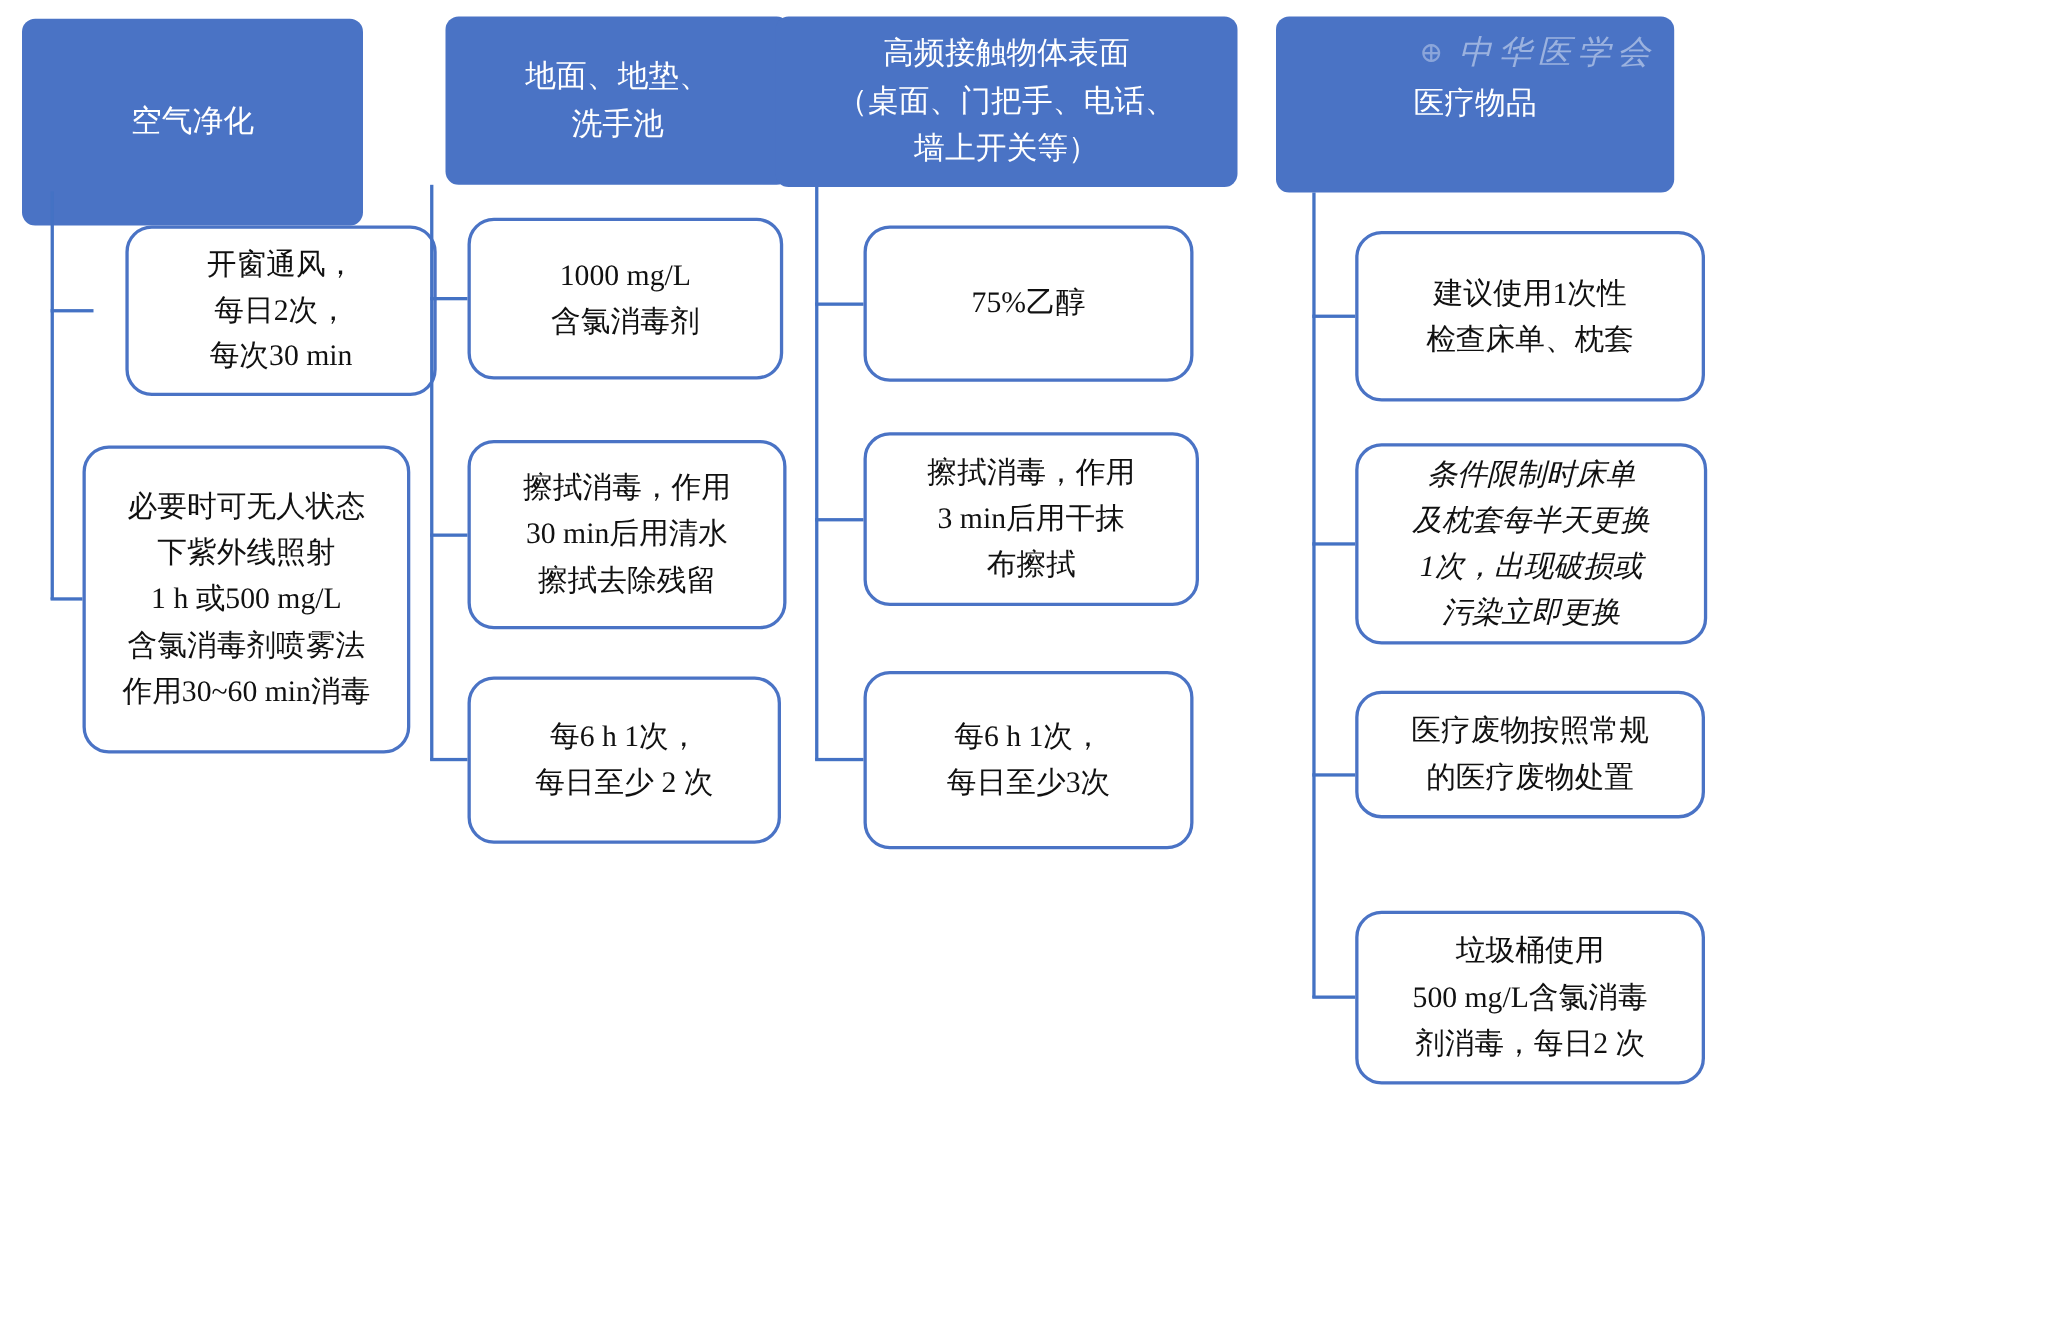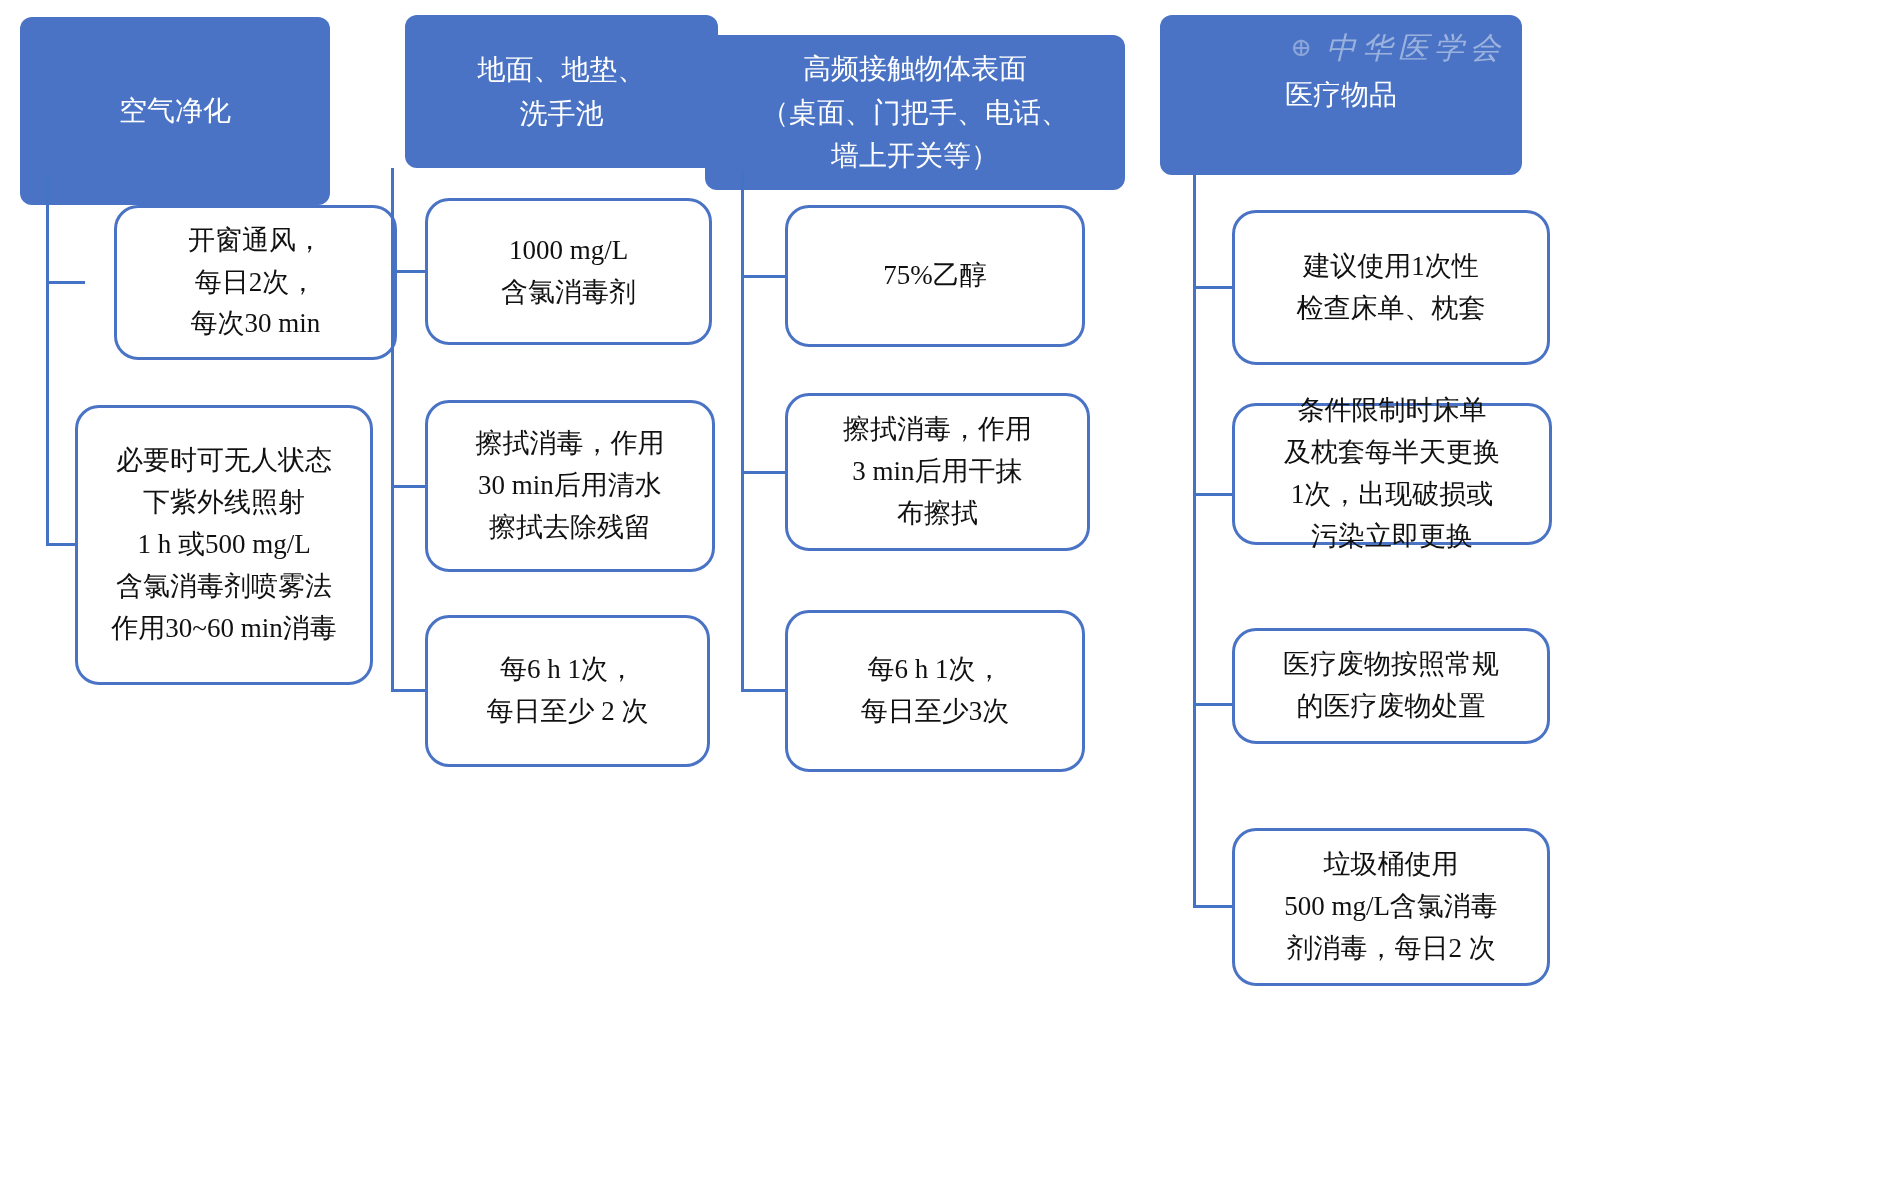--- a/index.html
+++ b/index.html
@@ -99,21 +99,21 @@
   <div class="child-box" style="left:425px;top:400px;width:290px;height:172px;">
     <span>擦拭消毒，作用
 30 min后用清水
 擦拭去除残留</span>
   </div>
   <div class="child-box" style="left:425px;top:615px;width:285px;height:152px;">
     <span>每6 h 1次，
 每日至少 2 次</span>
   </div>
 
-  <div class="header-box" style="left:705px;top:15px;width:420px;height:155px;margin-top:20px;">
+  <div class="header-box" style="left:705px;top:15px;width:420px;height:155px;">
     <span>高频接触物体表面
 （桌面、门把手、电话、
 墙上开关等）</span>
   </div>
 
   <div class="vline" style="left:741px;top:170px;height:521px;"></div>
   <div class="hline" style="left:741px;top:275px;width:44px;"></div>
   <div class="hline" style="left:741px;top:471px;width:44px;"></div>
   <div class="hline" style="left:741px;top:689px;width:44px;"></div>
 
@@ -141,21 +141,21 @@
   <div class="vline" style="left:1193px;top:175px;height:732px;"></div>
   <div class="hline" style="left:1193px;top:286px;width:39px;"></div>
   <div class="hline" style="left:1193px;top:493px;width:39px;"></div>
   <div class="hline" style="left:1193px;top:703px;width:39px;"></div>
   <div class="hline" style="left:1193px;top:905px;width:39px;"></div>
 
   <div class="child-box" style="left:1232px;top:210px;width:318px;height:155px;">
     <span>建议使用1次性
 检查床单、枕套</span>
   </div>
-  <div class="child-box" style="left:1232px;top:403px;width:320px;height:142px;">
+  <div class="child-box" style="left:1232px;top:403px;width:320px;height:183px;font-style:italic;">
     <span>条件限制时床单
 及枕套每半天更换
 1次，出现破损或
 污染立即更换</span>
   </div>
   <div class="child-box" style="left:1232px;top:628px;width:318px;height:116px;">
     <span>医疗废物按照常规
 的医疗废物处置</span>
   </div>
   <div class="child-box" style="left:1232px;top:828px;width:318px;height:158px;padding-left:12px;">

